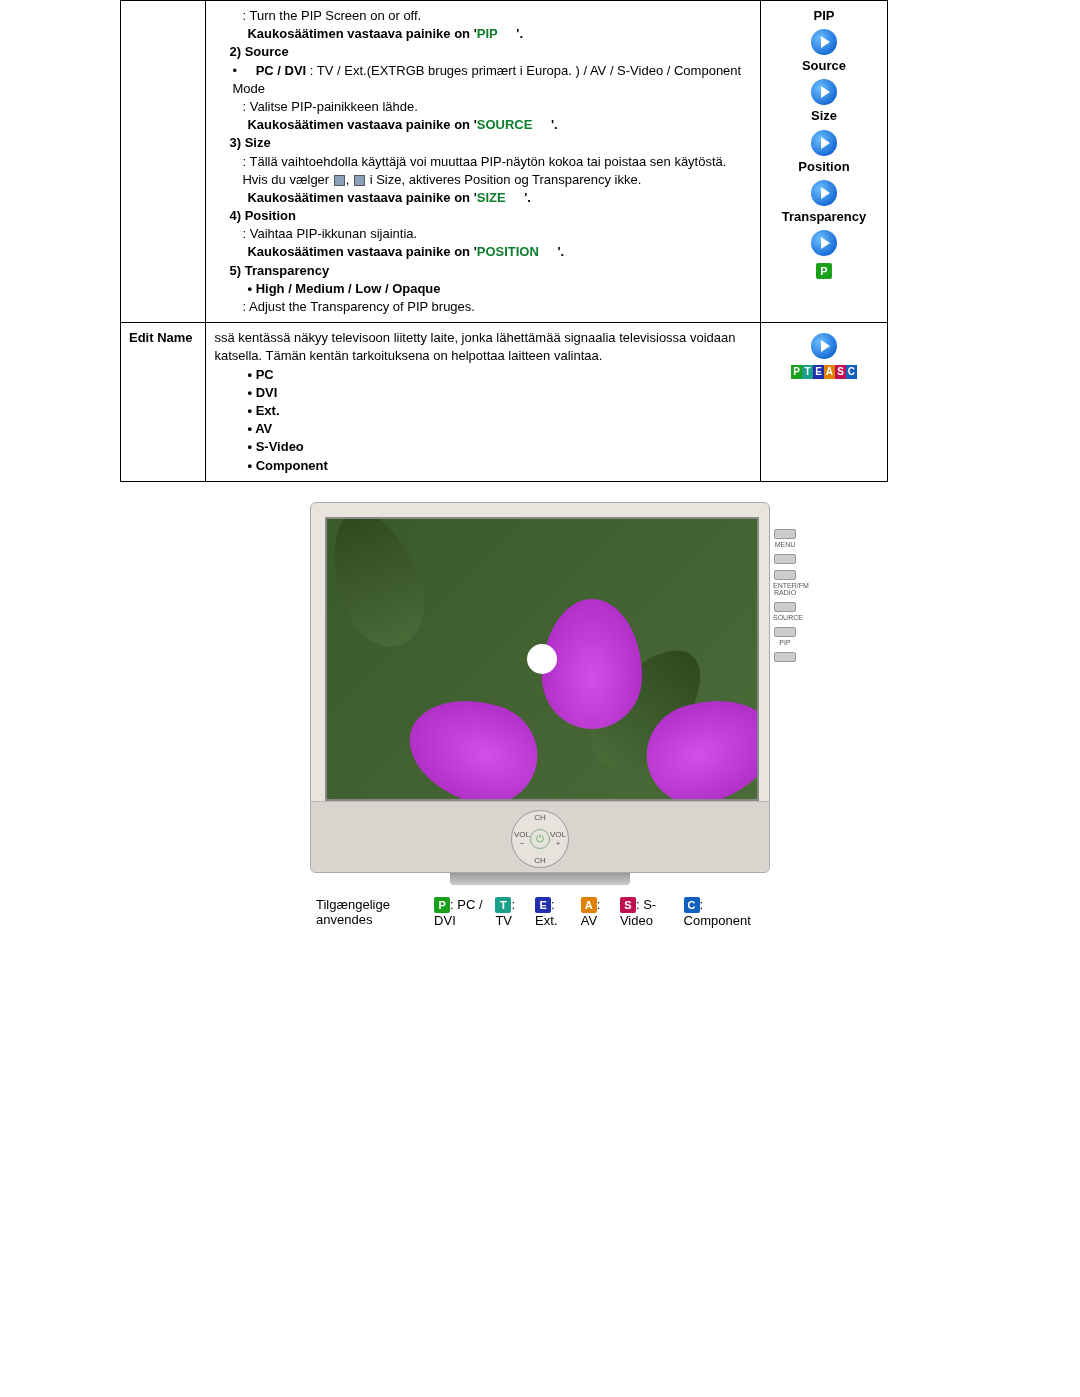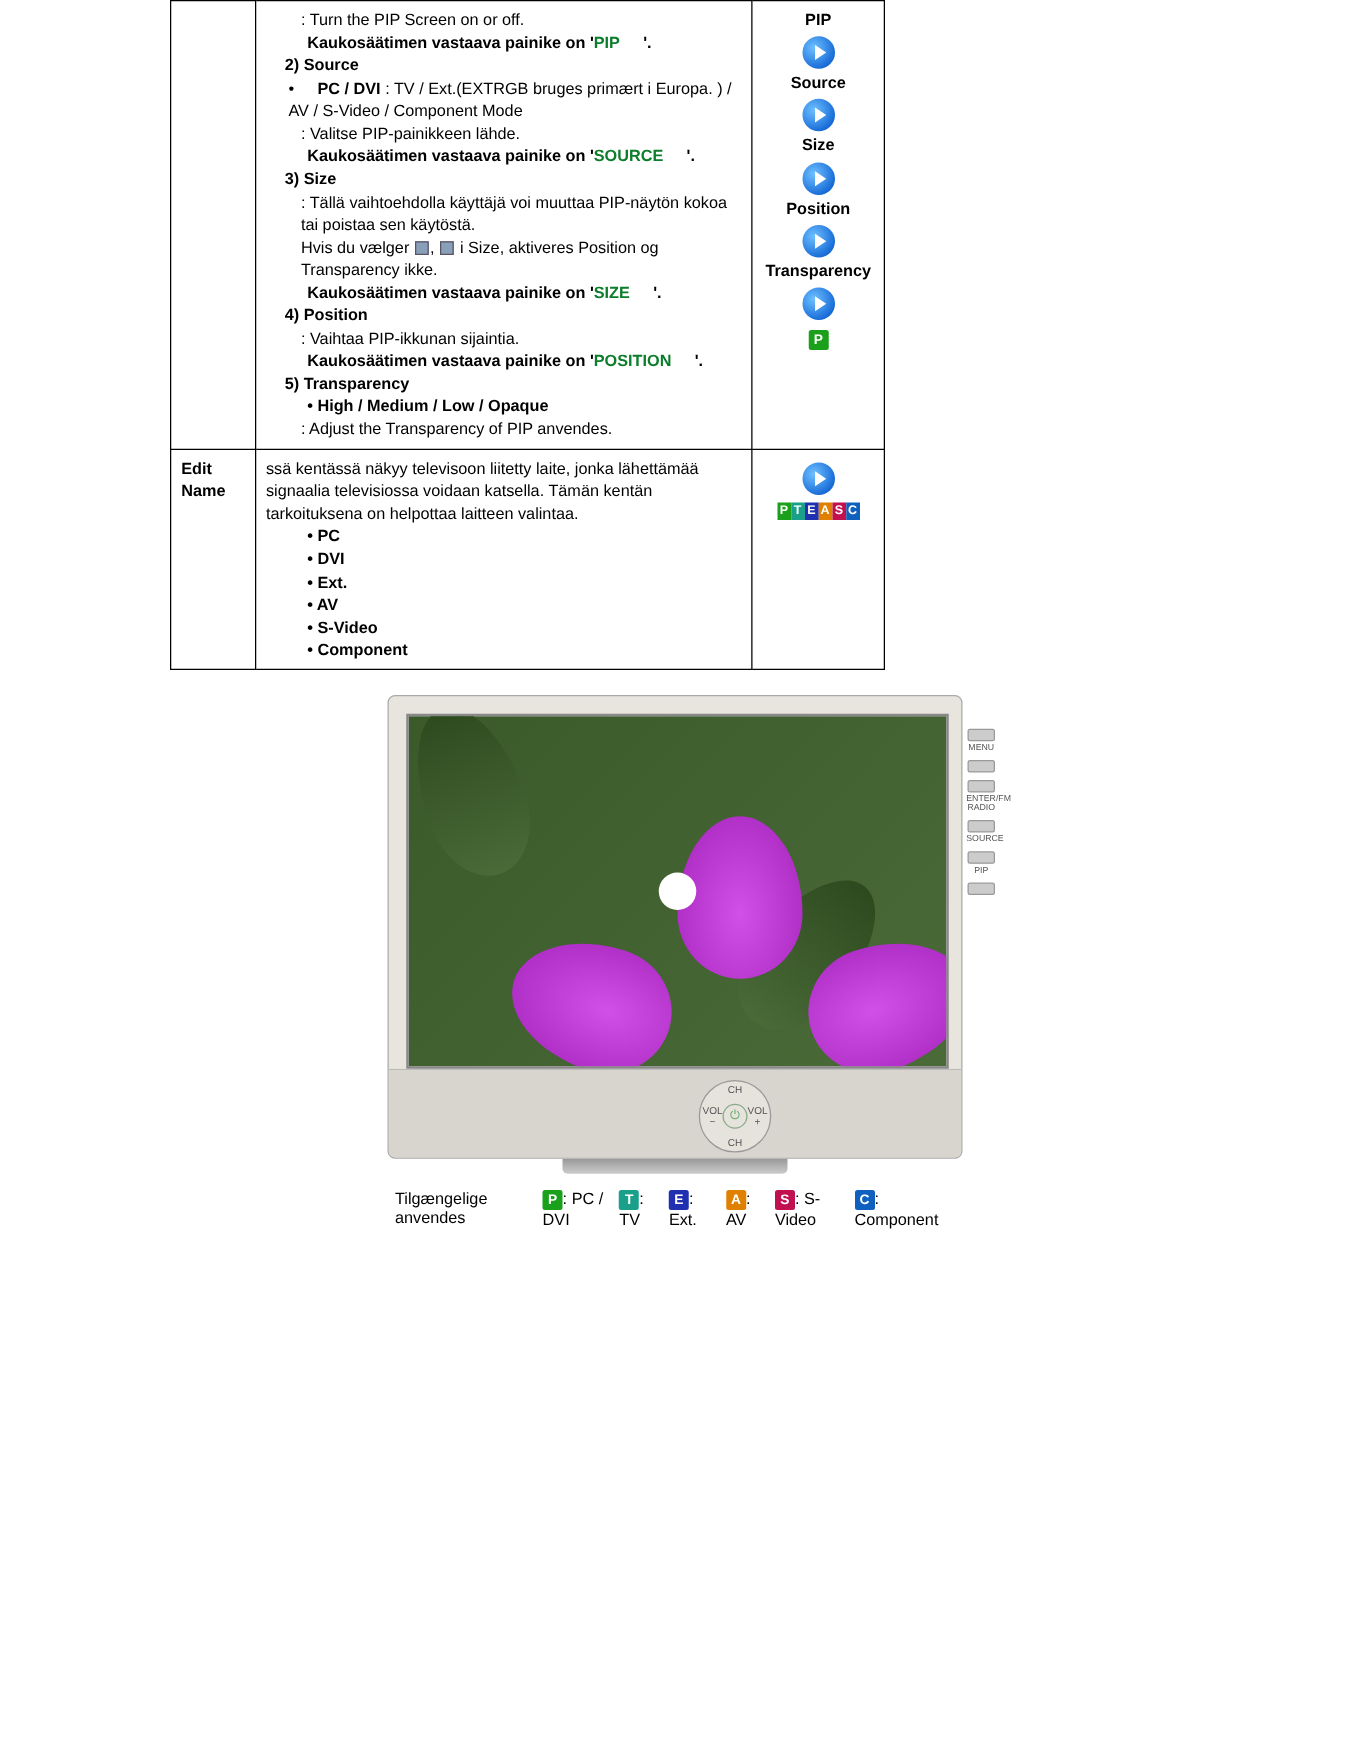--- a/index.html
+++ b/index.html
@@ -8,23 +8,23 @@
     font-family: Arial, Helvetica, sans-serif;
     font-size: 13px;
     color: #000;
     background: #fff;
     width: 1080px;
   }
   .page {
     padding: 0 120px 40px 120px;
   }
   table.main {
-    width: 572px;
+    width: 768px;
     border-collapse: collapse;
-    margin: 0 0 20px 16px;
+    margin: 0 0 20px 0;
   }
   table.main td {
     border: 1px solid #000;
     vertical-align: top;
     padding: 6px 8px;
     font-size: 13px;
     line-height: 1.4;
   }
   td.label {
     width: 55px;
@@ -153,21 +153,20 @@
     left: 50%;
     top: 8px;
     transform: translateX(-50%);
     width: 56px;
     height: 56px;
     border: 1px solid #999;
     border-radius: 50%;
     background: #e6e2dc;
     font-size: 8px;
     color: #555;
-    margin-left: 48px;
   }
   .ctrl-circle .pwr {
     position: absolute;
     top: 50%; left: 50%;
     transform: translate(-50%,-50%);
     width: 18px; height: 18px;
     border: 1px solid #8a8;
     border-radius: 50%;
     color: #6a6;
     font-size: 10px;
@@ -295,21 +294,21 @@
         </div>
 
         <div><b>4) Position</b></div>
         <div class="sub-indent">: Vaihtaa PIP-ikkunan sijaintia.</div>
         <div class="bullet-indent">
           <b>Kaukosäätimen vastaava painike on '</b><span class="green-key">POSITION</span><b> '.</b>
         </div>
 
         <div><b>5) Transparency</b></div>
         <div class="bullet-indent"><b>• High / Medium / Low / Opaque</b></div>
-        <div class="sub-indent">: Adjust the Transparency of PIP anvendes.</div>
+        <div class="sub-indent">: Adjust the Transparency of PIP bruges.</div>
       </td>
       <td class="icons">
         <div>PIP</div>
         <span class="play-btn"></span>
         <div>Source</div>
         <span class="play-btn"></span>
         <div>Size</div>
         <span class="play-btn"></span>
         <div>Position</div>
         <span class="play-btn"></span>

